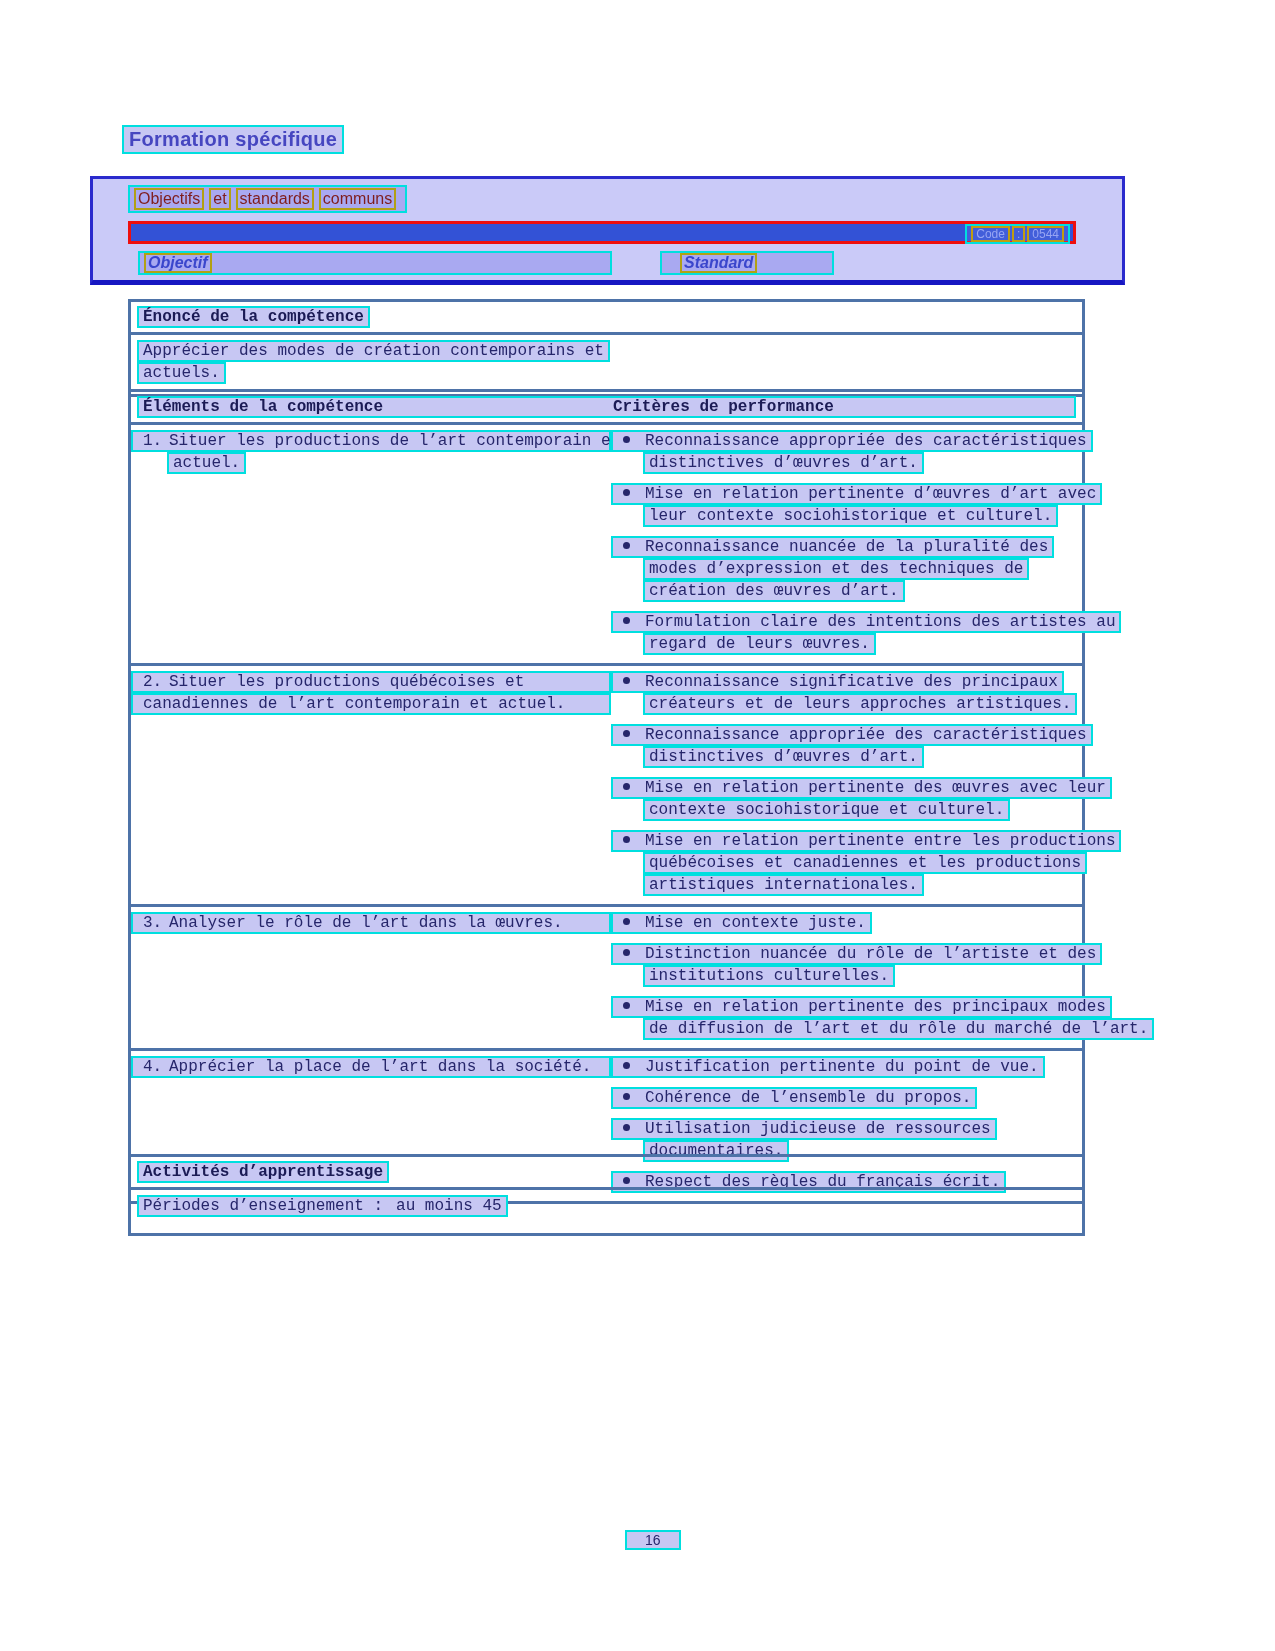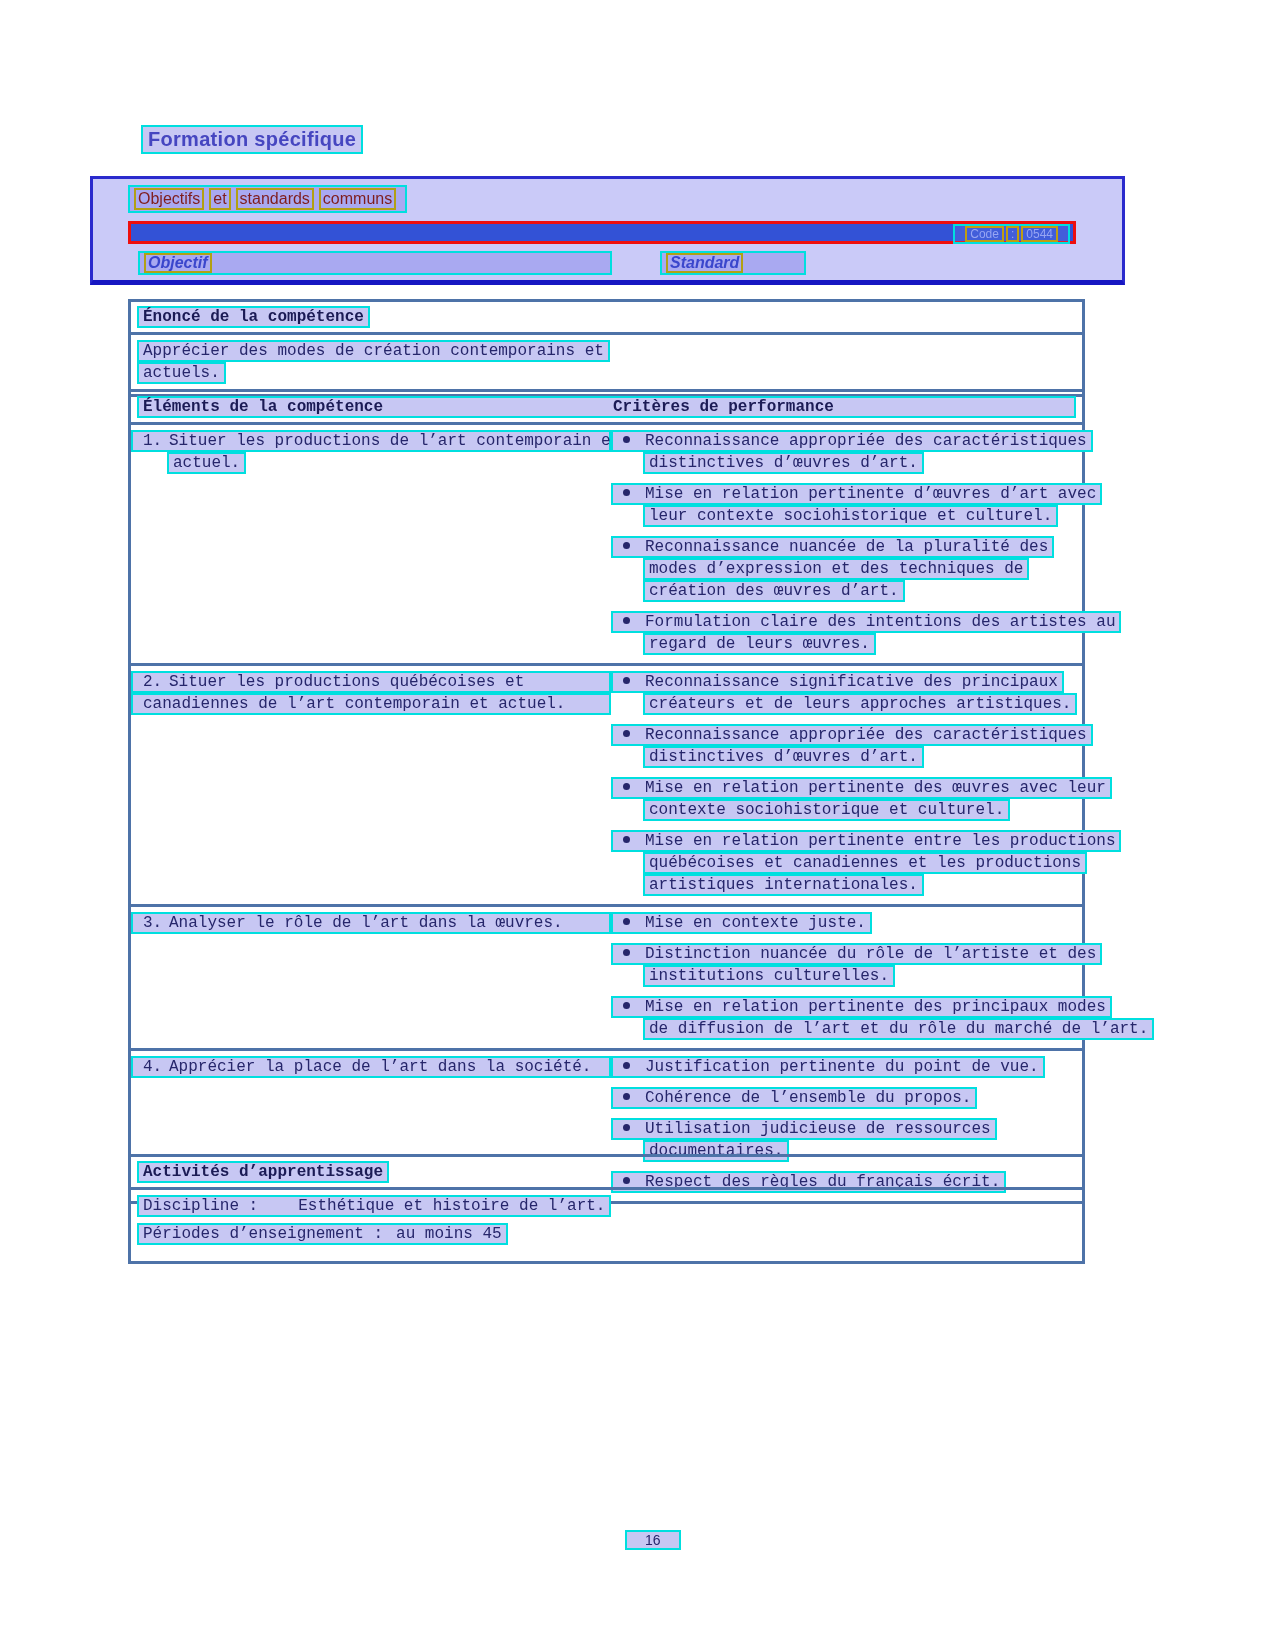--- a/index.html
+++ b/index.html
@@ -24,47 +24,47 @@
     display:inline-block;
     line-height:17px;
   }
   .line{display:table;padding:0 4px;line-height:18px;font-size:16px;white-space:nowrap;font-family:Liberation Mono, monospace;}
   .line.full{display:block;}
   .l-indent{margin-left:30px;}
   .num{display:inline-block;width:26px;}
   .bold{font-weight:bold;color:#1b1b55;}
 
   
-  .title-box{position:absolute;left:141px;top:125px;font-size:20px;font-weight:bold;
+  .title-box{position:absolute;left:122px;top:125px;font-size:20px;font-weight:bold;
     color:#4646c0;padding:1px 5px;letter-spacing:0.3px;}
 
   
   .panel{
     position:absolute;left:90px;top:176px;width:1029px;height:101px;
     background:#cacaf8;
     border:3px solid #2a2acd;border-bottom:5px solid #1717c2;
   }
   .panel-heading{margin:6px 0 0 35px;display:table;padding:1px 4px;
     font-size:16px;font-weight:bold;color:#7f1d1d;}
   .panel-heading .wordbox{margin-right:5px;font-weight:normal;line-height:18px;}
   .code-bar{
     position:relative;margin:8px 0 0 35px;width:942px;height:17px;
     background:#3352d6;border:3px solid #ee0e0e;
   }
   .code-group{
     position:absolute;right:3px;top:0px;display:flex;align-items:center;gap:2px;
-    border:2px solid #00dfdf;background:rgba(180,180,250,0.12);padding:0 10px;
+    border:2px solid #00dfdf;background:rgba(180,180,250,0.12);padding:0 4px;
   }
   .code-group span{
     border:2px solid #bf9d12;padding:0 3px;color:#97a5f3;font-size:12px;line-height:12px;
     display:inline-block;
   }
   .objstd-row{position:relative;margin:7px 0 0 45px;height:24px;}
   .obj-box{display:inline-block;width:462px;padding:0 4px;height:20px;}
-  .std-box{position:absolute;left:522px;top:0;width:134px;padding:0 4px;height:20px;}
+  .std-box{position:absolute;left:522px;top:0;width:134px;padding:0 18px;height:20px;}
   .objstd{font-style:italic;font-weight:bold;font-size:16px;color:#3a46cc;line-height:16px;}
 
   
   .doc-table{position:absolute;left:128px;width:957px;border:3px solid #4e73a8;box-sizing:border-box;}
   .t-enonce{top:299px;}
   .t-main{top:389px;}
   .t-activ{top:1154px;}
   .t-head{border-bottom:3px solid #4e73a8;padding:4px 6px;}
   .t-body{padding:5px 6px 10px 6px;}
   .head-band{position:relative;margin:0;}
@@ -294,27 +294,20 @@
     </div>
 </div>
 
 <div class="doc-table t-activ">
   <div class="t-head">
     <span class="line hl bold">Activités d’apprentissage</span>
   </div>
   <div class="t-body">
     <div class="kv-line">
       <span class="line hl">
-          <span class="kv-label">Discipline :</span>
-          <span class="kv-gap-wide"></span>
-          <span>Esthétique et histoire de l’art.</span>
-        </span>
-    </div>
-    <div class="kv-line">
-      <span class="line hl">
           <span class="kv-label">Périodes d’enseignement :</span>
           <span class="kv-gap-small"></span>
           <span>au moins 45</span>
         </span>
     </div>
   </div>
 </div>
 
 <div class="pagenum hl">16</div>
 

